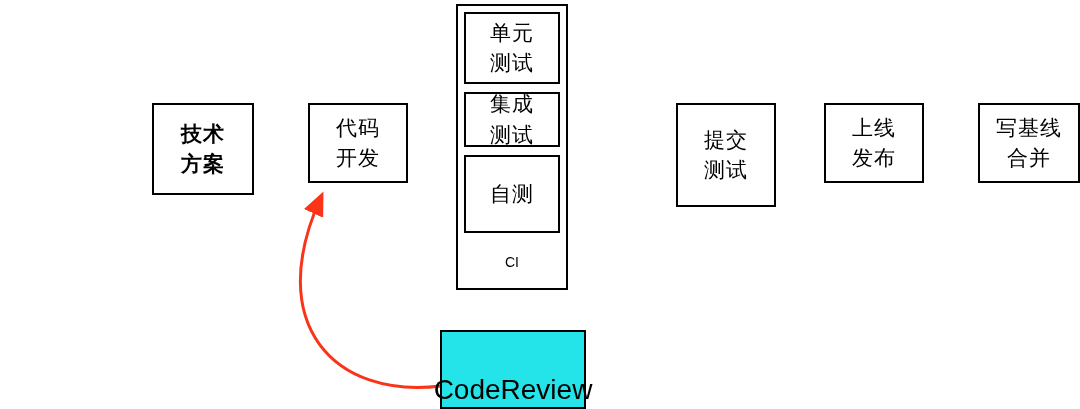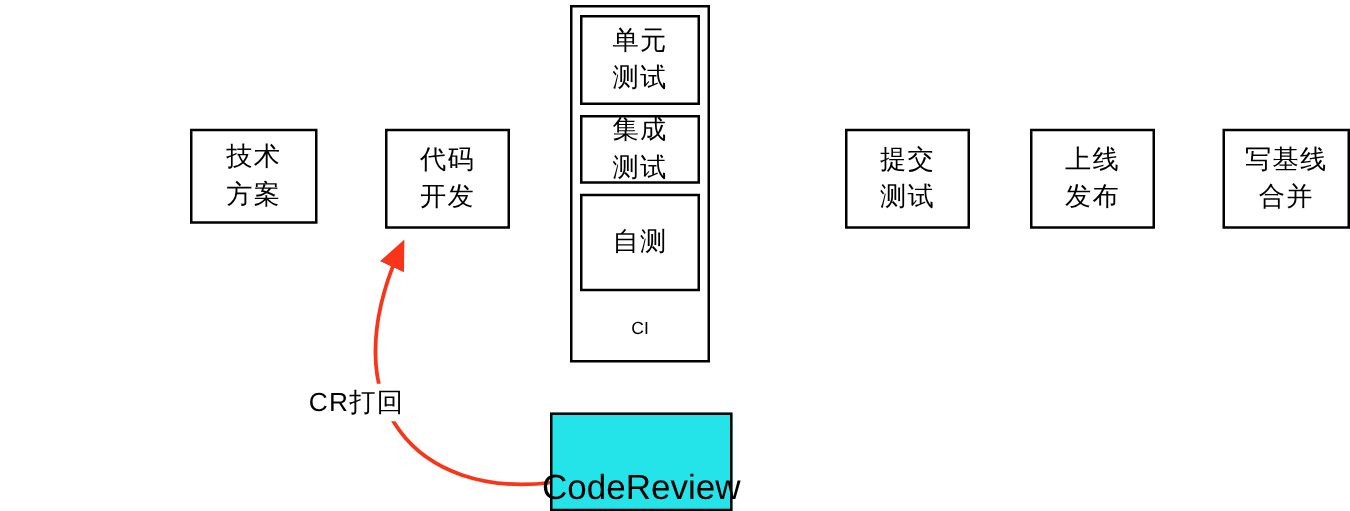--- a/index.html
+++ b/index.html
@@ -111,21 +111,21 @@
   <svg class="arrow-layer" width="1080" height="409" viewBox="0 0 1080 409" xmlns="http://www.w3.org/2000/svg">
     <defs>
       <marker id="arrowhead" markerWidth="9" markerHeight="8" refX="6" refY="3.5" orient="auto" markerUnits="strokeWidth">
         <path d="M0,0 L8,3.5 L0,7 Z" fill="var(--arrow, #f93418)"></path>
       </marker>
     </defs>
     <path d="M441,386 C335,399 263,325 321,197" fill="none" stroke="var(--arrow, #f93418)" stroke-width="3" marker-end="url(#arrowhead)"></path>
   </svg>
 
 
-  <div class="node" style="left:152px; top:103px; width:102px; height:76px;">
+  <div class="node" style="left:152px; top:103px; width:102px; height:92px;font-weight:bold;">
     <span class="node-label">技术
 方案</span>
   </div>
 
   <div class="node" style="left:308px; top:103px; width:100px; height:80px;">
     <span class="node-label">代码
 开发</span>
   </div>
 
   <div class="ci-group">
@@ -136,34 +136,33 @@
     <div class="ci-item ci-item-2">
       <span class="node-label">集成
 测试</span>
     </div>
     <div class="ci-item ci-item-3">
       <span class="node-label">自测</span>
     </div>
     <div class="ci-footer">CI</div>
   </div>
 
-  <div class="node" style="left:676px; top:103px; width:100px; height:80px;">
+  <div class="node" style="left:676px; top:103px; width:100px; height:104px;">
     <span class="node-label">提交
 测试</span>
   </div>
 
   <div class="node" style="left:824px; top:103px; width:100px; height:80px;">
     <span class="node-label">上线
 发布</span>
   </div>
 
   <div class="node" style="left:978px; top:103px; width:102px; height:80px;">
     <span class="node-label">写基线
 合并</span>
   </div>
 
   <div class="codereview">
     <span class="codereview-label">CodeReview</span>
   </div>
 
-  <div class="arrow-caption">CR打回</div>
 
 </div>
 
 </body></html>

